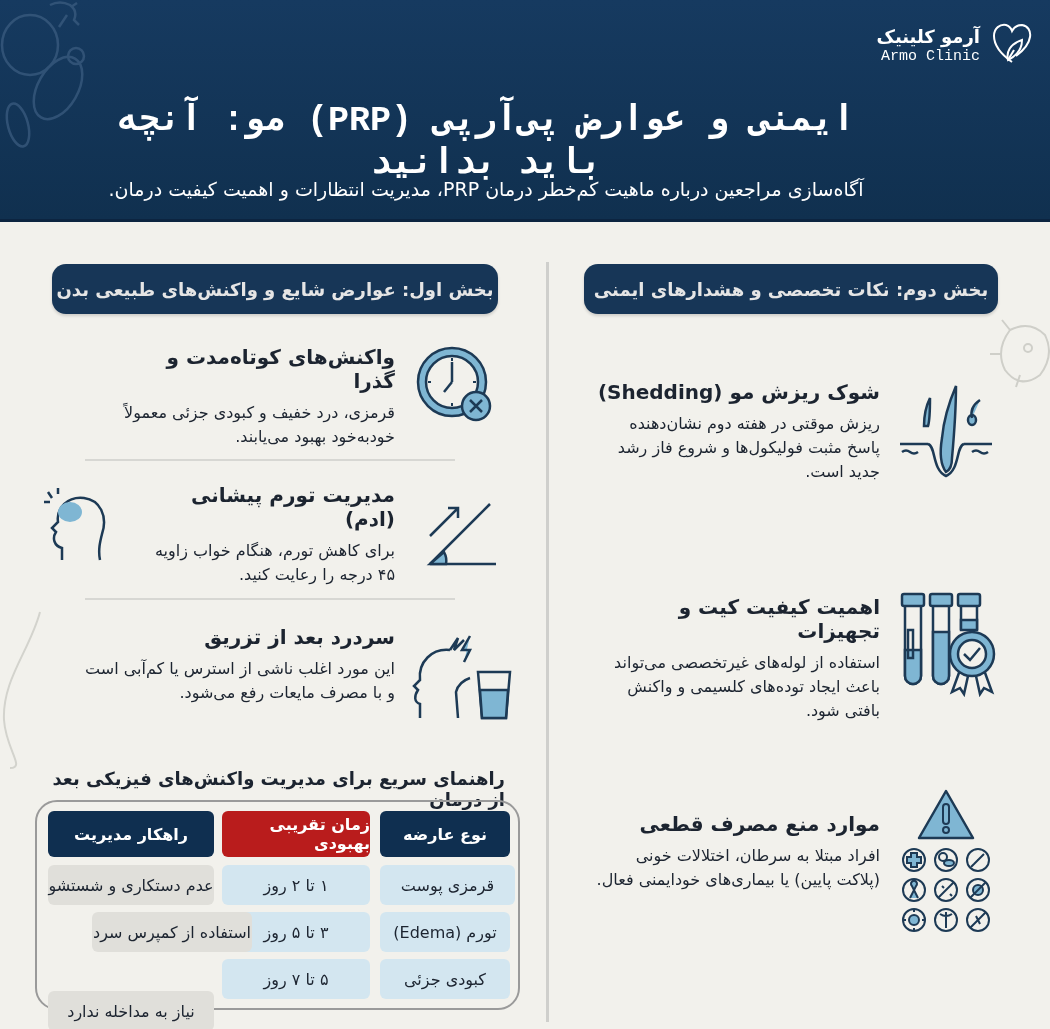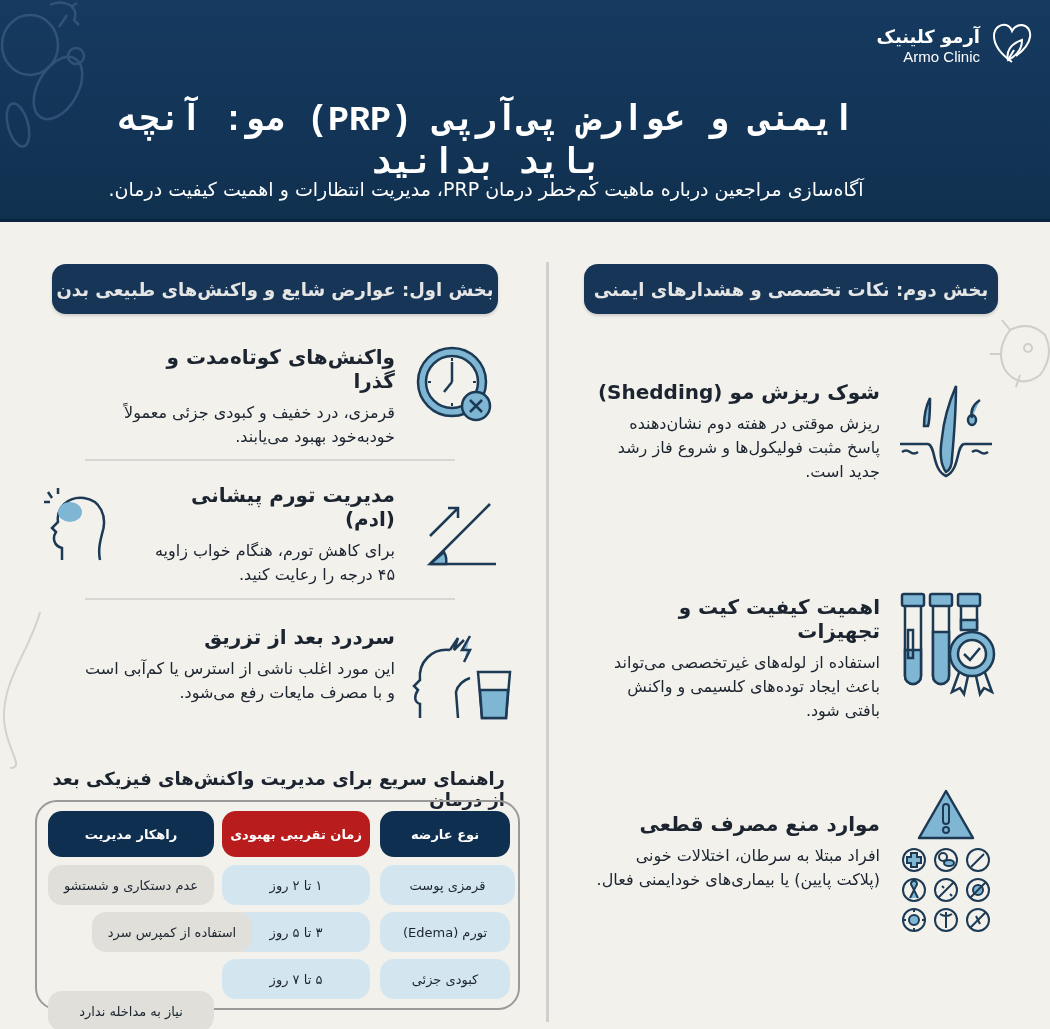--- a/index.html
+++ b/index.html
@@ -17,21 +17,21 @@
     overflow: hidden;
     border-bottom: 3px solid #0c2440;
   }
   .header .deco { position: absolute; left: 0; top: 0; }
   .logo {
     position: absolute; right: 18px; top: 22px;
     display: flex; align-items: flex-end; gap: 12px;
   }
   .logo-text { text-align: right; color: #fff; }
   .logo-fa { direction: rtl; font-size: 18px; font-weight: bold; line-height: 22px; }
-  .logo-en { font-size: 15px; line-height: 18px; font-family: Liberation Sans, sans-serif; }
+  .logo-en { font-size: 15px; line-height: 18px; font-family: Liberation Mono, monospace; }
   .main-title {
     position: absolute; left: 0; right: 0; top: 98px;
     text-align: center; direction: rtl;
     color: #fff; font-size: 35px; font-weight: bold;
     padding-left: 72px; padding-right: 150px; font-family: Liberation Mono, monospace;
   }
   .subtitle {
     position: absolute; left: 0; right: 0; top: 178px;
     text-align: center; direction: rtl;
     color: #fff; font-size: 19px;
@@ -57,23 +57,23 @@
   .icon { position: absolute; }
   .table-title {
     position: absolute; left: 30px; width: 475px; top: 768px;
     text-align: right; direction: rtl; font-size: 18px; font-weight: bold;
   }
   .table-frame {
     position: absolute; left: 35px; top: 800px; width: 485px; height: 210px;
     border: 2px solid #9a9a9a; border-radius: 22px;
   }
   .cell {
-    position: absolute; height: 40px; border-radius: 14px;
+    position: absolute; height: 40px; border-radius: 6px;
     display: flex; align-items: center; justify-content: center;
-    direction: rtl; font-size: 13px; color: #1c2430;
+    direction: rtl; font-size: 16px; color: #1c2430;
   }
   .cell.h-dark { background: #0f2f50; color: #fff; font-weight: bold; height: 46px; }
   .cell.h-light { background: #b91c1c; color: #fff; font-weight: bold; height: 46px; }
   .cell.c-blue { background: #d3e6f0; }
   .cell.c-gray { background: #e0dfda; }
 </style>
 </head>
 <body>
 
 <div class="header">

